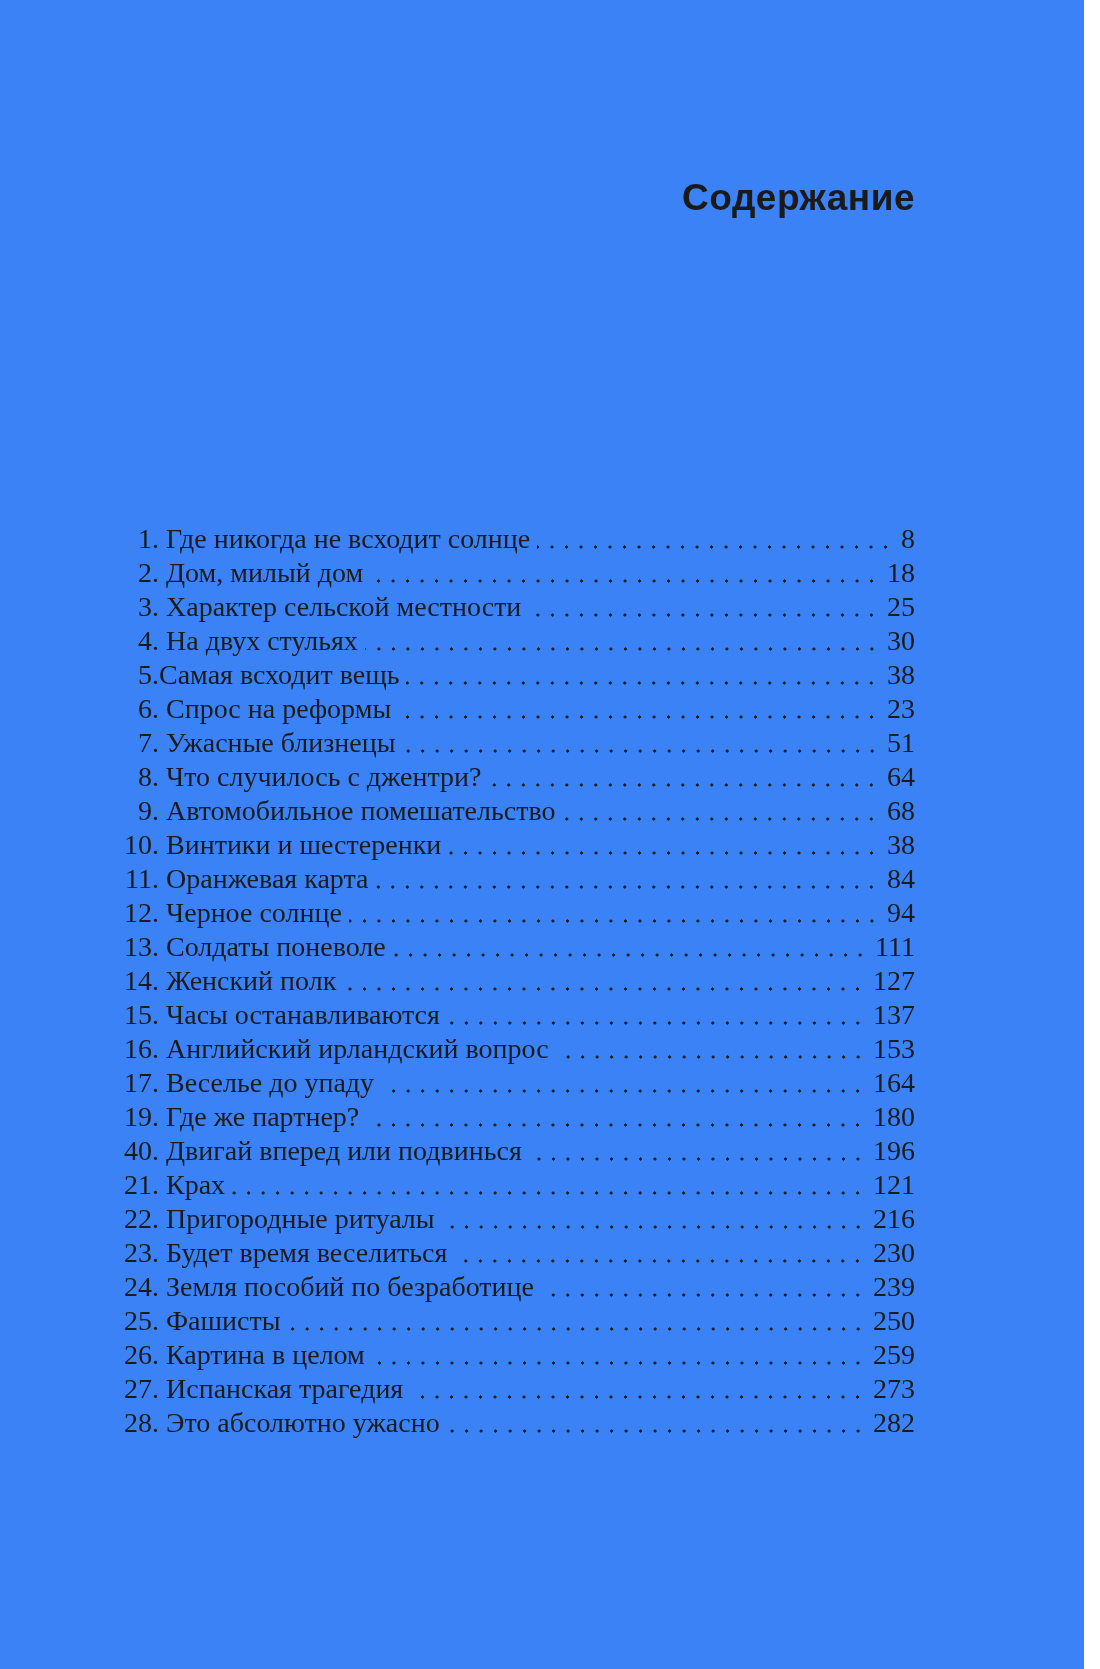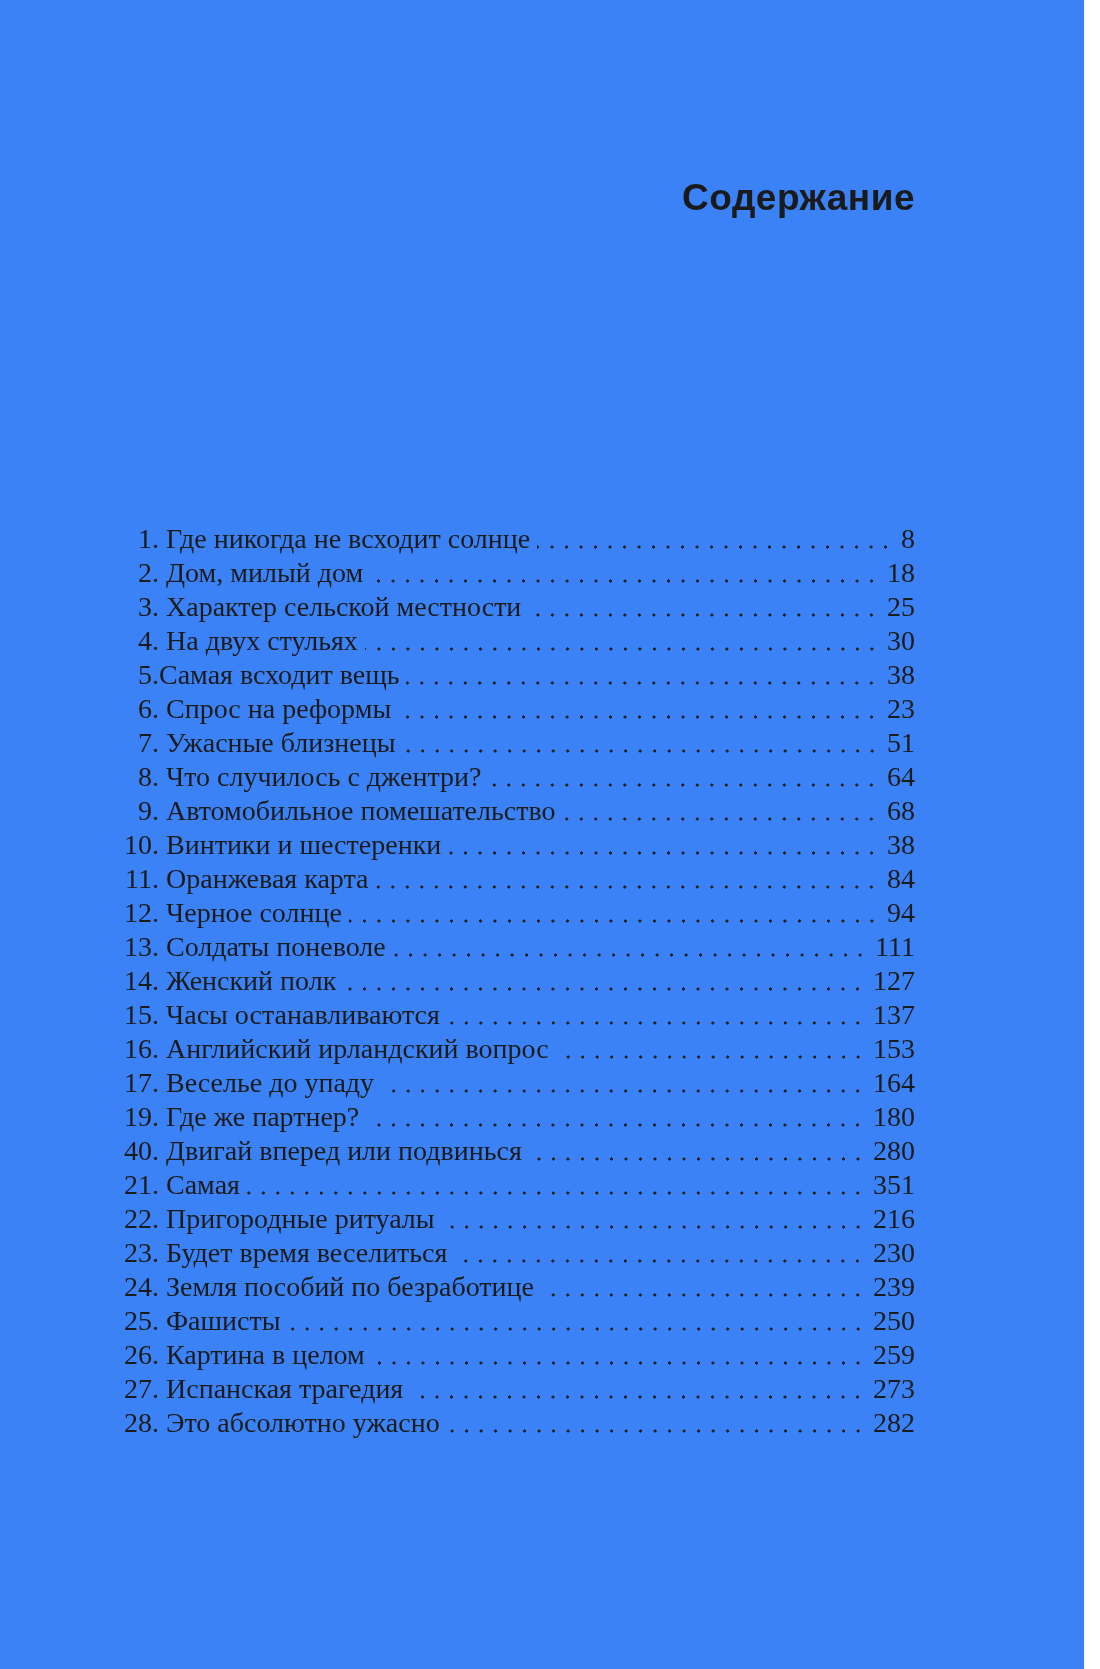--- a/index.html
+++ b/index.html
@@ -198,28 +198,28 @@
     <span class="num">19.</span>
     <span class="ttl"> Где же партнер?</span>
     <span class="leader"></span>
     <span class="pg">180</span>
   </div>
 
   <div class="toc-row">
     <span class="num">40.</span>
     <span class="ttl"> Двигай вперед или подвинься</span>
     <span class="leader"></span>
-    <span class="pg">280</span>
+    <span class="pg">196</span>
   </div>
 
   <div class="toc-row">
     <span class="num">21.</span>
-    <span class="ttl"> Самая</span>
-    <span class="leader"></span>
-    <span class="pg">351</span>
+    <span class="ttl"> Крах</span>
+    <span class="leader"></span>
+    <span class="pg">121</span>
   </div>
 
   <div class="toc-row">
     <span class="num">22.</span>
     <span class="ttl"> Пригородные ритуалы</span>
     <span class="leader"></span>
     <span class="pg">216</span>
   </div>
 
   <div class="toc-row">

